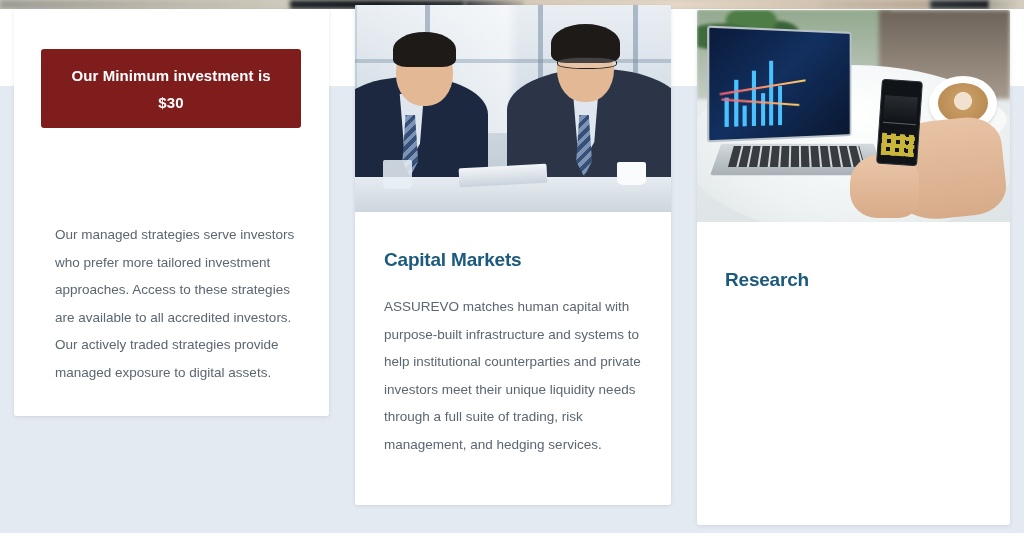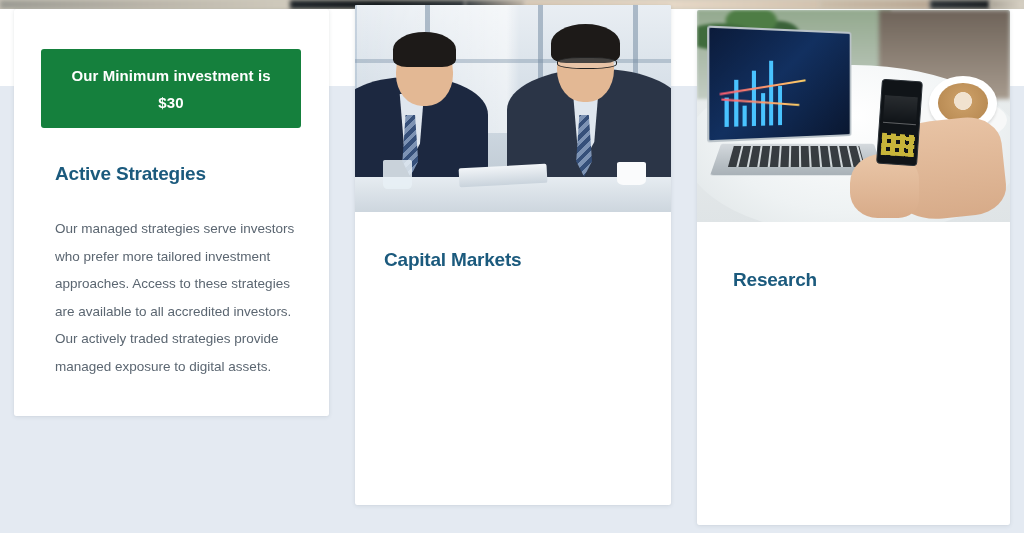--- a/index.html
+++ b/index.html
@@ -60,21 +60,21 @@
     overflow: hidden;
   }
 
   
   #card-strategies { left: 14px; top: 9px; width: 315px; height: 407px; }
 
   .badge {
     position: absolute;
     left: 27px; top: 40px;
     width: 260px; height: 79px;
-    background: #15803d;
+    background: #7f1d1d;
     border-radius: 3px;
     display: flex;
     flex-direction: column;
     align-items: center;
     justify-content: center;
     gap: 12px;
   }
   .badge-line {
     color: #ffffff;
     font-size: 15px;
@@ -89,32 +89,32 @@
     font-weight: bold;
     letter-spacing: -.2px;
   }
   .card-body {
     color: #5b6671;
     font-size: 13.5px;
     line-height: 27.5px;
   }
 
   #card-strategies .card-title { position: absolute; left: 41px; top: 154px; }
-  #card-strategies .card-body  { position: absolute; left: 41px; top: 206px; width: 247px; }
+  #card-strategies .card-body  { position: absolute; left: 41px; top: 212px; width: 247px; }
 
   
   #card-capital { left: 355px; top: 5px; width: 316px; height: 500px; }
   #card-capital .photo { position: absolute; left: 0; top: 0; width: 316px; height: 207px; }
   #card-capital .card-title { position: absolute; left: 29px; top: 244px; }
   #card-capital .card-body  { position: absolute; left: 29px; top: 288px; width: 258px; }
 
   
   #card-research { left: 697px; top: 10px; width: 313px; height: 515px; }
   #card-research .photo { position: absolute; left: 0; top: 0; width: 313px; height: 212px; }
-  #card-research .card-title { position: absolute; left: 28px; top: 259px; margin-left: 8px; }
+  #card-research .card-title { position: absolute; left: 28px; top: 259px; }
   #card-research .card-body  { position: absolute; left: 28px; top: 302px; width: 262px; }
 
   
   .photo { overflow: hidden; position: relative; background: #c6cfd8; }
 
   .ph-meeting { background: linear-gradient(180deg,#dfe6ec 0%,#cfd9e2 55%,#b9c4ce 100%); }
   .ph-meeting .window {
     position: absolute; left: 0; top: 0; width: 100%; height: 62%;
     background:
       linear-gradient(90deg, rgba(255,255,255,.0) 0%, rgba(255,255,255,.55) 48%, rgba(255,255,255,.0) 52%),
@@ -300,21 +300,20 @@
   <div class="s ts7"></div>
 </div>
 
 <div class="card" id="card-strategies">
 
   <div class="badge">
     <div class="badge-line">Our Minimum investment is</div>
     <div class="badge-line">$30</div>
   </div>
 
-  <div class="card-title">Active Strategies</div>
 
   <div class="card-body">Our managed strategies serve investors who prefer more tailored investment approaches. Access to these strategies are available to all accredited investors. Our actively traded strategies provide managed exposure to digital assets.</div>
 </div>
 
 <div class="card" id="card-capital">
 
   <div class="photo ph-meeting">
     <div class="window"></div>
     <div class="mullion-v" style="left:22%"></div>
     <div class="mullion-v" style="left:58%"></div>
@@ -332,20 +331,21 @@
     <div class="hair hairB"></div>
     <div class="glasses"></div>
     <div class="table"></div>
     <div class="tablet"></div>
     <div class="glass"></div>
     <div class="cup"></div>
   </div>
 
   <div class="card-title">Capital Markets</div>
 
+  <div class="card-body">ASSUREVO matches human capital with purpose-built infrastructure and systems to help institutional counterparties and private investors meet their unique liquidity needs through a full suite of trading, risk management, and hedging services.</div>
 </div>
 
 <div class="card" id="card-research">
 
   <div class="photo ph-desk">
     <div class="plants"></div>
     <div class="bg-right"></div>
     <div class="tabletop"></div>
 
     <div class="screen">

